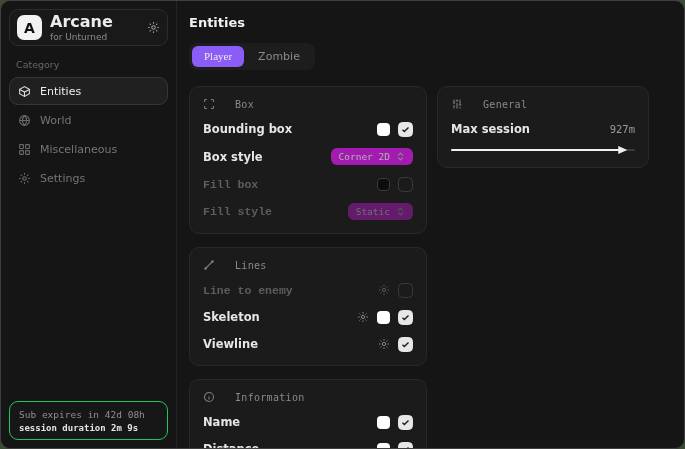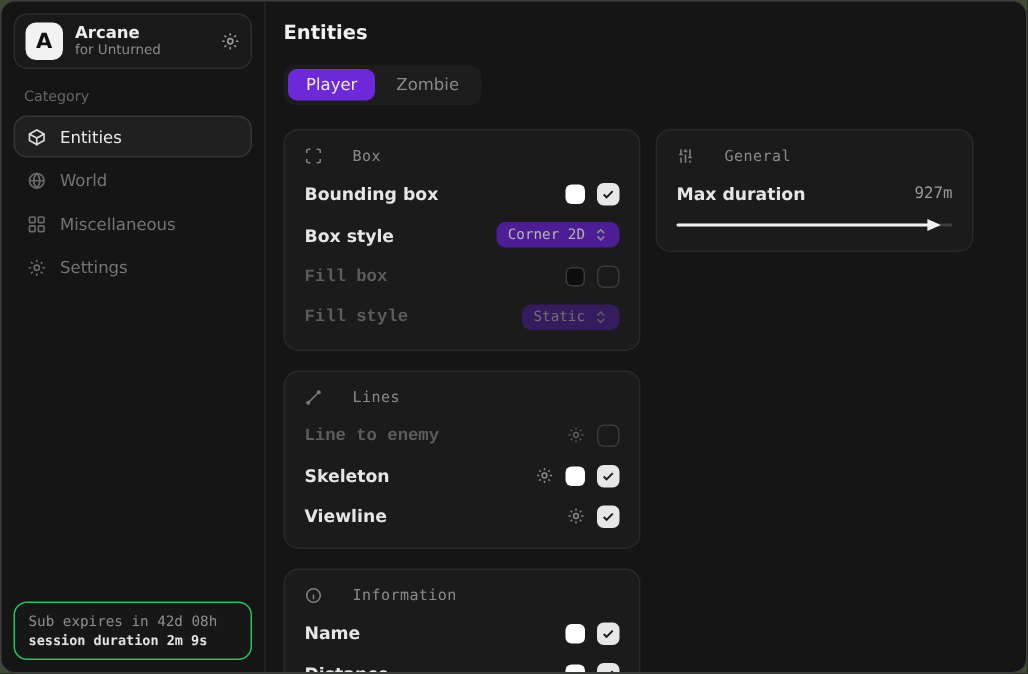--- a/index.html
+++ b/index.html
@@ -33,21 +33,21 @@
     height:37px;
   }
   .logo-sq {
     width:25px; height:25px; border-radius:7px;
     background:#f2f2f2;
     color:#111; font-weight:bold; font-size:14px;
     display:flex; align-items:center; justify-content:center;
     flex:0 0 auto;
   }
   .logo-text { flex:1; line-height:1.15; }
-  .logo-name { font-size:11px; font-weight:bold; color:#ececec; }
+  .logo-name { font-size:16px; font-weight:bold; color:#ececec; }
   .logo-sub  { font-size:9px; color:#8a8a8a; }
   .icon { display:inline-flex; align-items:center; justify-content:center; }
   .icon svg { display:block; }
   .category-label {
     font-size:9.5px; color:#666;
     margin:13px 7px 7px 7px;
   }
   .nav { display:flex; flex-direction:column; gap:1px; }
   .nav-item {
     display:flex; align-items:center; gap:9px;
@@ -84,21 +84,21 @@
   .page-title { font-size:13px; font-weight:bold; color:#f0f0f0; }
   .tabs {
     display:inline-flex; gap:2px;
     background:#1d1d1d; border-radius:8px;
     padding:3px; margin-top:13px;
   }
   .tab {
     font-size:11px; padding:4px 12px;
     border-radius:6px; color:#8a8a8a; cursor:pointer;
   }
-  .tab.selected { background:#6d28d9; color:#ececec; }
+  .tab.selected { background:#8b5cf6; color:#ececec;font-family:Liberation Serif, serif; }
   .content { display:flex; gap:10px; margin-top:16px; align-items:flex-start; }
   .col-left  { width:238px; display:flex; flex-direction:column; gap:13px; }
   .col-right { width:212px; }
   .card {
     background:#1b1b1b;
     border:1px solid #292929;
     border-radius:10px;
     padding:11px 13px 13px 13px;
   }
   .card-header {
@@ -125,21 +125,21 @@
   .checkbox {
     width:15px; height:15px; border-radius:4.5px;
     border:1.2px solid #4a4a4a; background:transparent;
     display:flex; align-items:center; justify-content:center;
     cursor:pointer;
   }
   .checkbox.checked { background:#e7e7e7; border-color:#e7e7e7; color:#1a1a1a; }
   .row.dim .checkbox { border-color:#3a3a3a; }
   .dropdown {
     display:flex; align-items:center; gap:6px;
-    background:#4c1d95; border-radius:6px;
+    background:#a21caf; border-radius:6px;
     padding:3px 8px; cursor:pointer;
   }
   .dropdown-value {
     font-family:"DejaVu Sans Mono", "Liberation Mono", monospace;
     font-size:9.5px; color:#b5b5b5; white-space:nowrap;
   }
   .gear-sm { color:#8a8a8a; cursor:pointer; }
   .row.dim .gear-sm { color:#5a5a5a; }
   
   .slider-value {
@@ -410,21 +410,21 @@
             <span class="icon">
               <svg width="12" height="12" viewBox="0 0 24 24" fill="none" stroke="currentColor" stroke-width="2.2">
                 <path d="M6 3v7M6 14v7M12 3v3M12 10v11M18 3v11M18 18v3"></path>
                 <path d="M3.5 10h5M9.5 6h5M15.5 14h5"></path>
               </svg>
             </span>
             <span class="card-title">General</span>
           </div>
 
           <div class="row">
-            <span class="row-label">Max duration</span>
+            <span class="row-label">Max session</span>
             <span class="slider-value">927m</span>
           </div>
 
           <div class="slider">
             <div class="slider-track"></div>
             <div class="slider-fill" id="slider-fill" style="width: 92%;"></div>
             <div class="slider-thumb" id="slider-thumb" style="left: 92%;"></div>
           </div>
         </div>
       </div>

